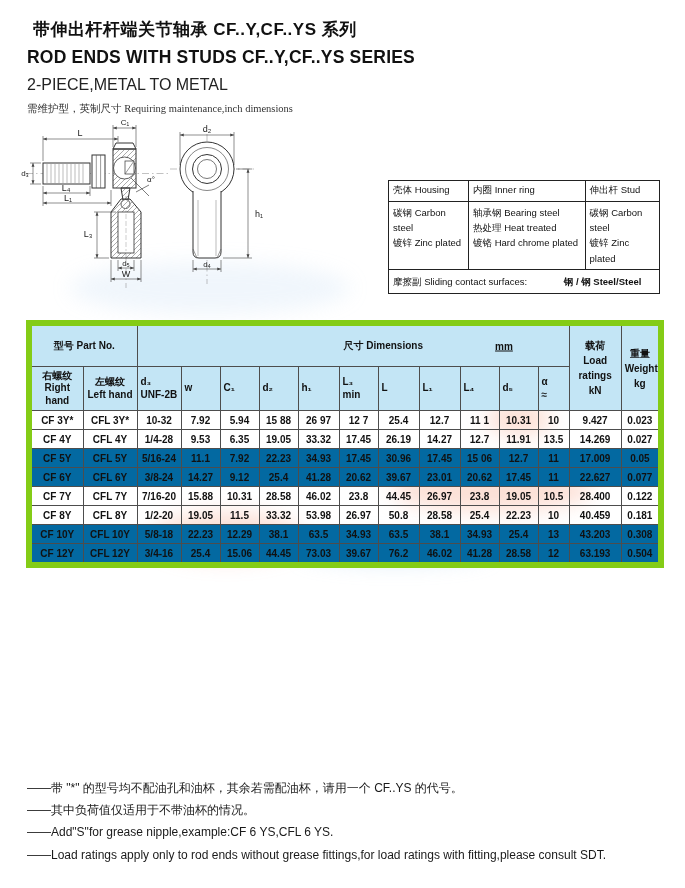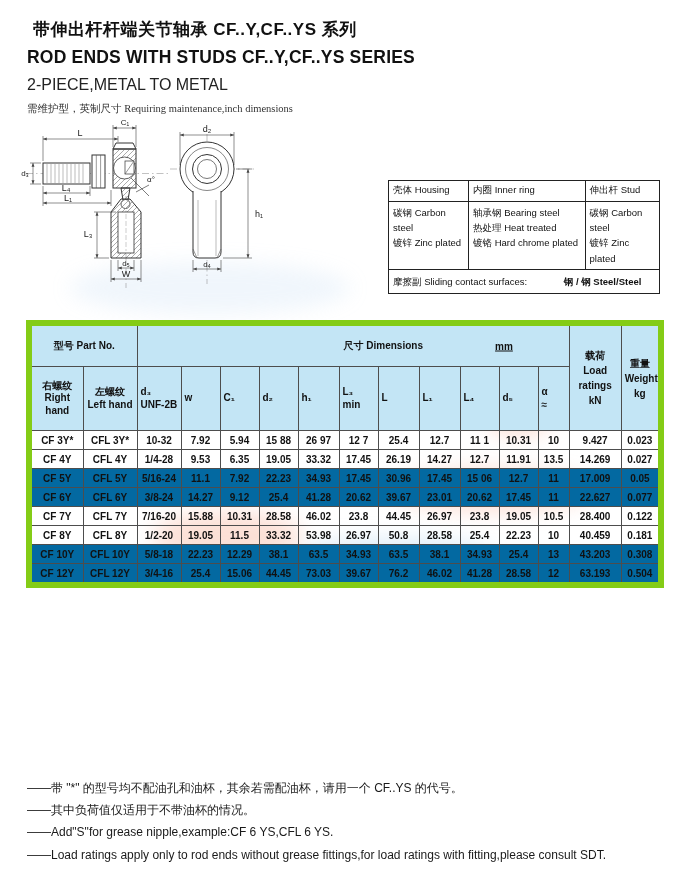--- a/index.html
+++ b/index.html
@@ -243,21 +243,21 @@
         <span class="dims-label">尺寸 Dimensions</span>
         <span class="unit-label">mm</span>
       </th>
       <th rowspan="2" class="pre vhd">载荷
 Load ratings
 kN</th>
       <th rowspan="2" class="pre vhd">重量
 Weight
 kg</th>
     </tr>
-    <tr class="hrow2" style="height:64px">
+    <tr class="hrow2" style="height:44px">
       <th class="pre ctr">右螺纹
 Right hand</th>
       <th class="pre ctr">左螺纹
 Left hand</th>
       <th class="pre">d₃
 UNF-2B</th>
       <th>w</th>
       <th>C₁</th>
       <th>d₂</th>
       <th>h₁</th>

